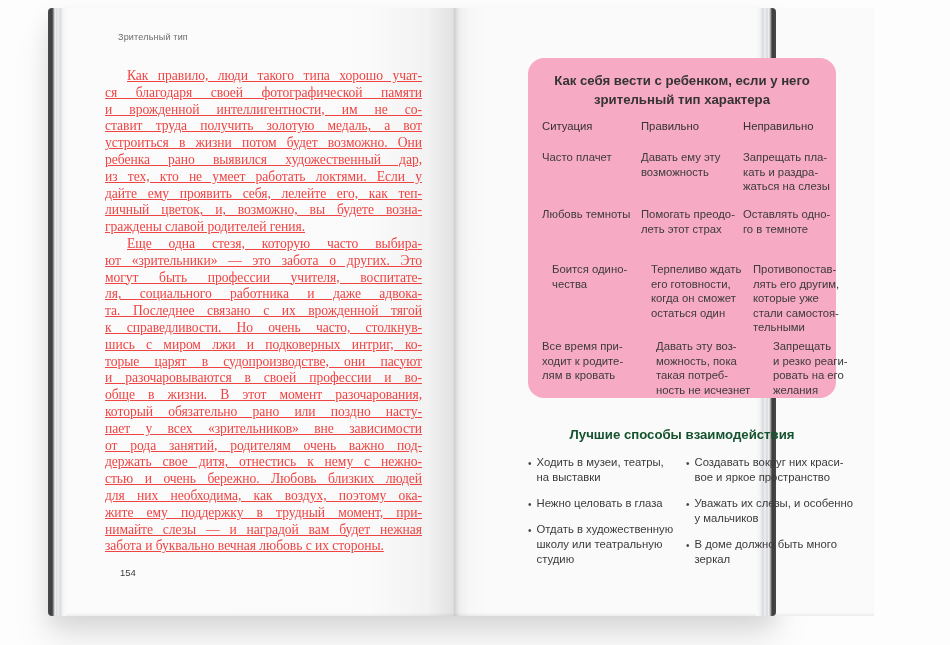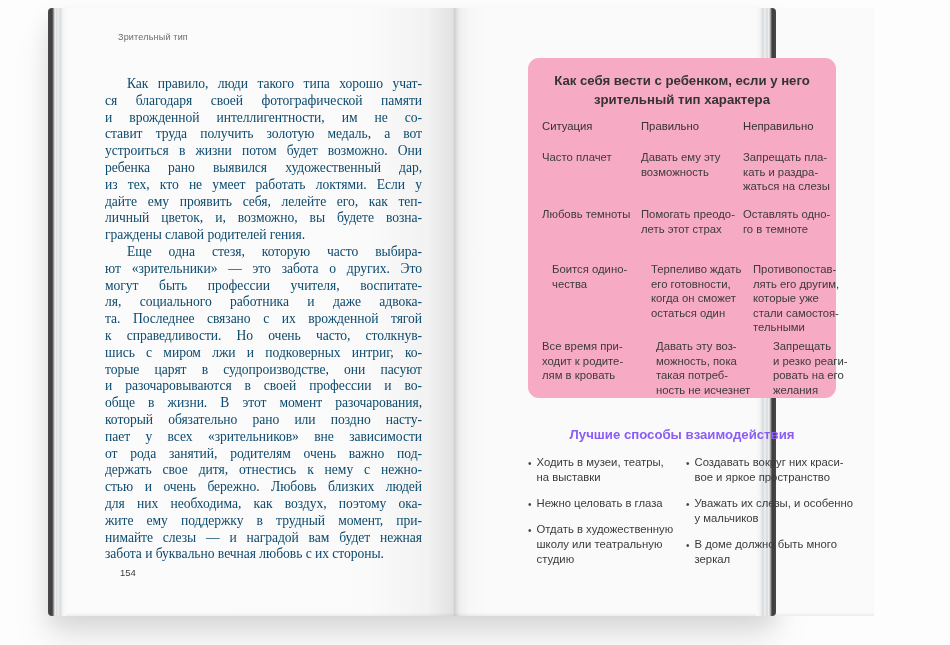--- a/index.html
+++ b/index.html
@@ -32,52 +32,52 @@
   .page-right{
     position:absolute;left:407px;top:0;bottom:0;width:419px;
     background:linear-gradient(90deg,#d8d8d8 0%,#efefef 1.2%,#f7f7f7 3.5%,#fafafa 8%,#fafafa 100%);
     box-shadow:inset 0 -2px 2px rgba(0,0,0,.05);
   }
   
   .running-head{
     position:absolute;left:70px;top:24px;font-size:9px;color:#6b6b6b;letter-spacing:.2px;
   }
   .text-col{
-    position:absolute;left:57px;top:68px;width:317px;
+    position:absolute;left:57px;top:60px;width:317px;
     font-family:"Liberation Serif",serif;font-size:13.6px;line-height:16.8px;
-    color:#0c4a6e;letter-spacing:-.05px;
+    color:#ef4444;letter-spacing:-.05px;text-decoration:underline;
   }
   .para .tline{text-align:justify;text-align-last:justify;}
   .para .tline.tlast{text-align-last:left;}
   .para .tline:first-child{text-indent:22px;}
   .page-num{position:absolute;left:72px;top:559px;font-size:9.5px;color:#3c3c3c;}
   
   .info-box{
     position:absolute;left:480px;top:50px;width:308px;height:340px;
-    border-radius:11px;
+    border-radius:16px;
   }
   .box-title{
     position:absolute;left:0;right:0;top:13px;text-align:center;
     font-weight:bold;font-size:13.2px;line-height:19px;color:#343434;
   }
   .thead,.trow{
     position:absolute;left:14px;right:6px;display:grid;
     grid-template-columns:99px 102px 1fr;
     font-size:11.3px;line-height:14.6px;color:#3b3b3b;
   }
   .thead{top:61px;font-weight:normal;color:#333;}
   .cell{white-space:pre;padding-right:4px;}
   .rows-holder .trow:nth-of-type(1){top:92px;}
   .rows-holder .trow:nth-of-type(2){top:149px;}
   .rows-holder .trow:nth-of-type(3){top:204px;margin-left:10px;}
   .rows-holder .trow:nth-of-type(4){top:281px;gap:15px;}
   
   .best-title{
     position:absolute;left:480px;top:419px;width:308px;text-align:center;
-    font-weight:bold;font-size:13.2px;color:#8b5cf6;
+    font-weight:bold;font-size:13.2px;color:#14532d;
   }
   .bullets{
     position:absolute;left:480px;top:447px;width:346px;display:flex;
     font-size:11.3px;line-height:15px;color:#3b3b3b;
   }
   .bcol{width:158px;}
   .bcol + .bcol{width:188px;}
   .bullet-item{display:flex;margin-bottom:11px;}
   .bullet-item .dot{font-size:10px;margin-right:5px;flex:0 0 auto;transform:translateY(1px);color:#444;}
   .bullet-item .btext{white-space:pre;}

